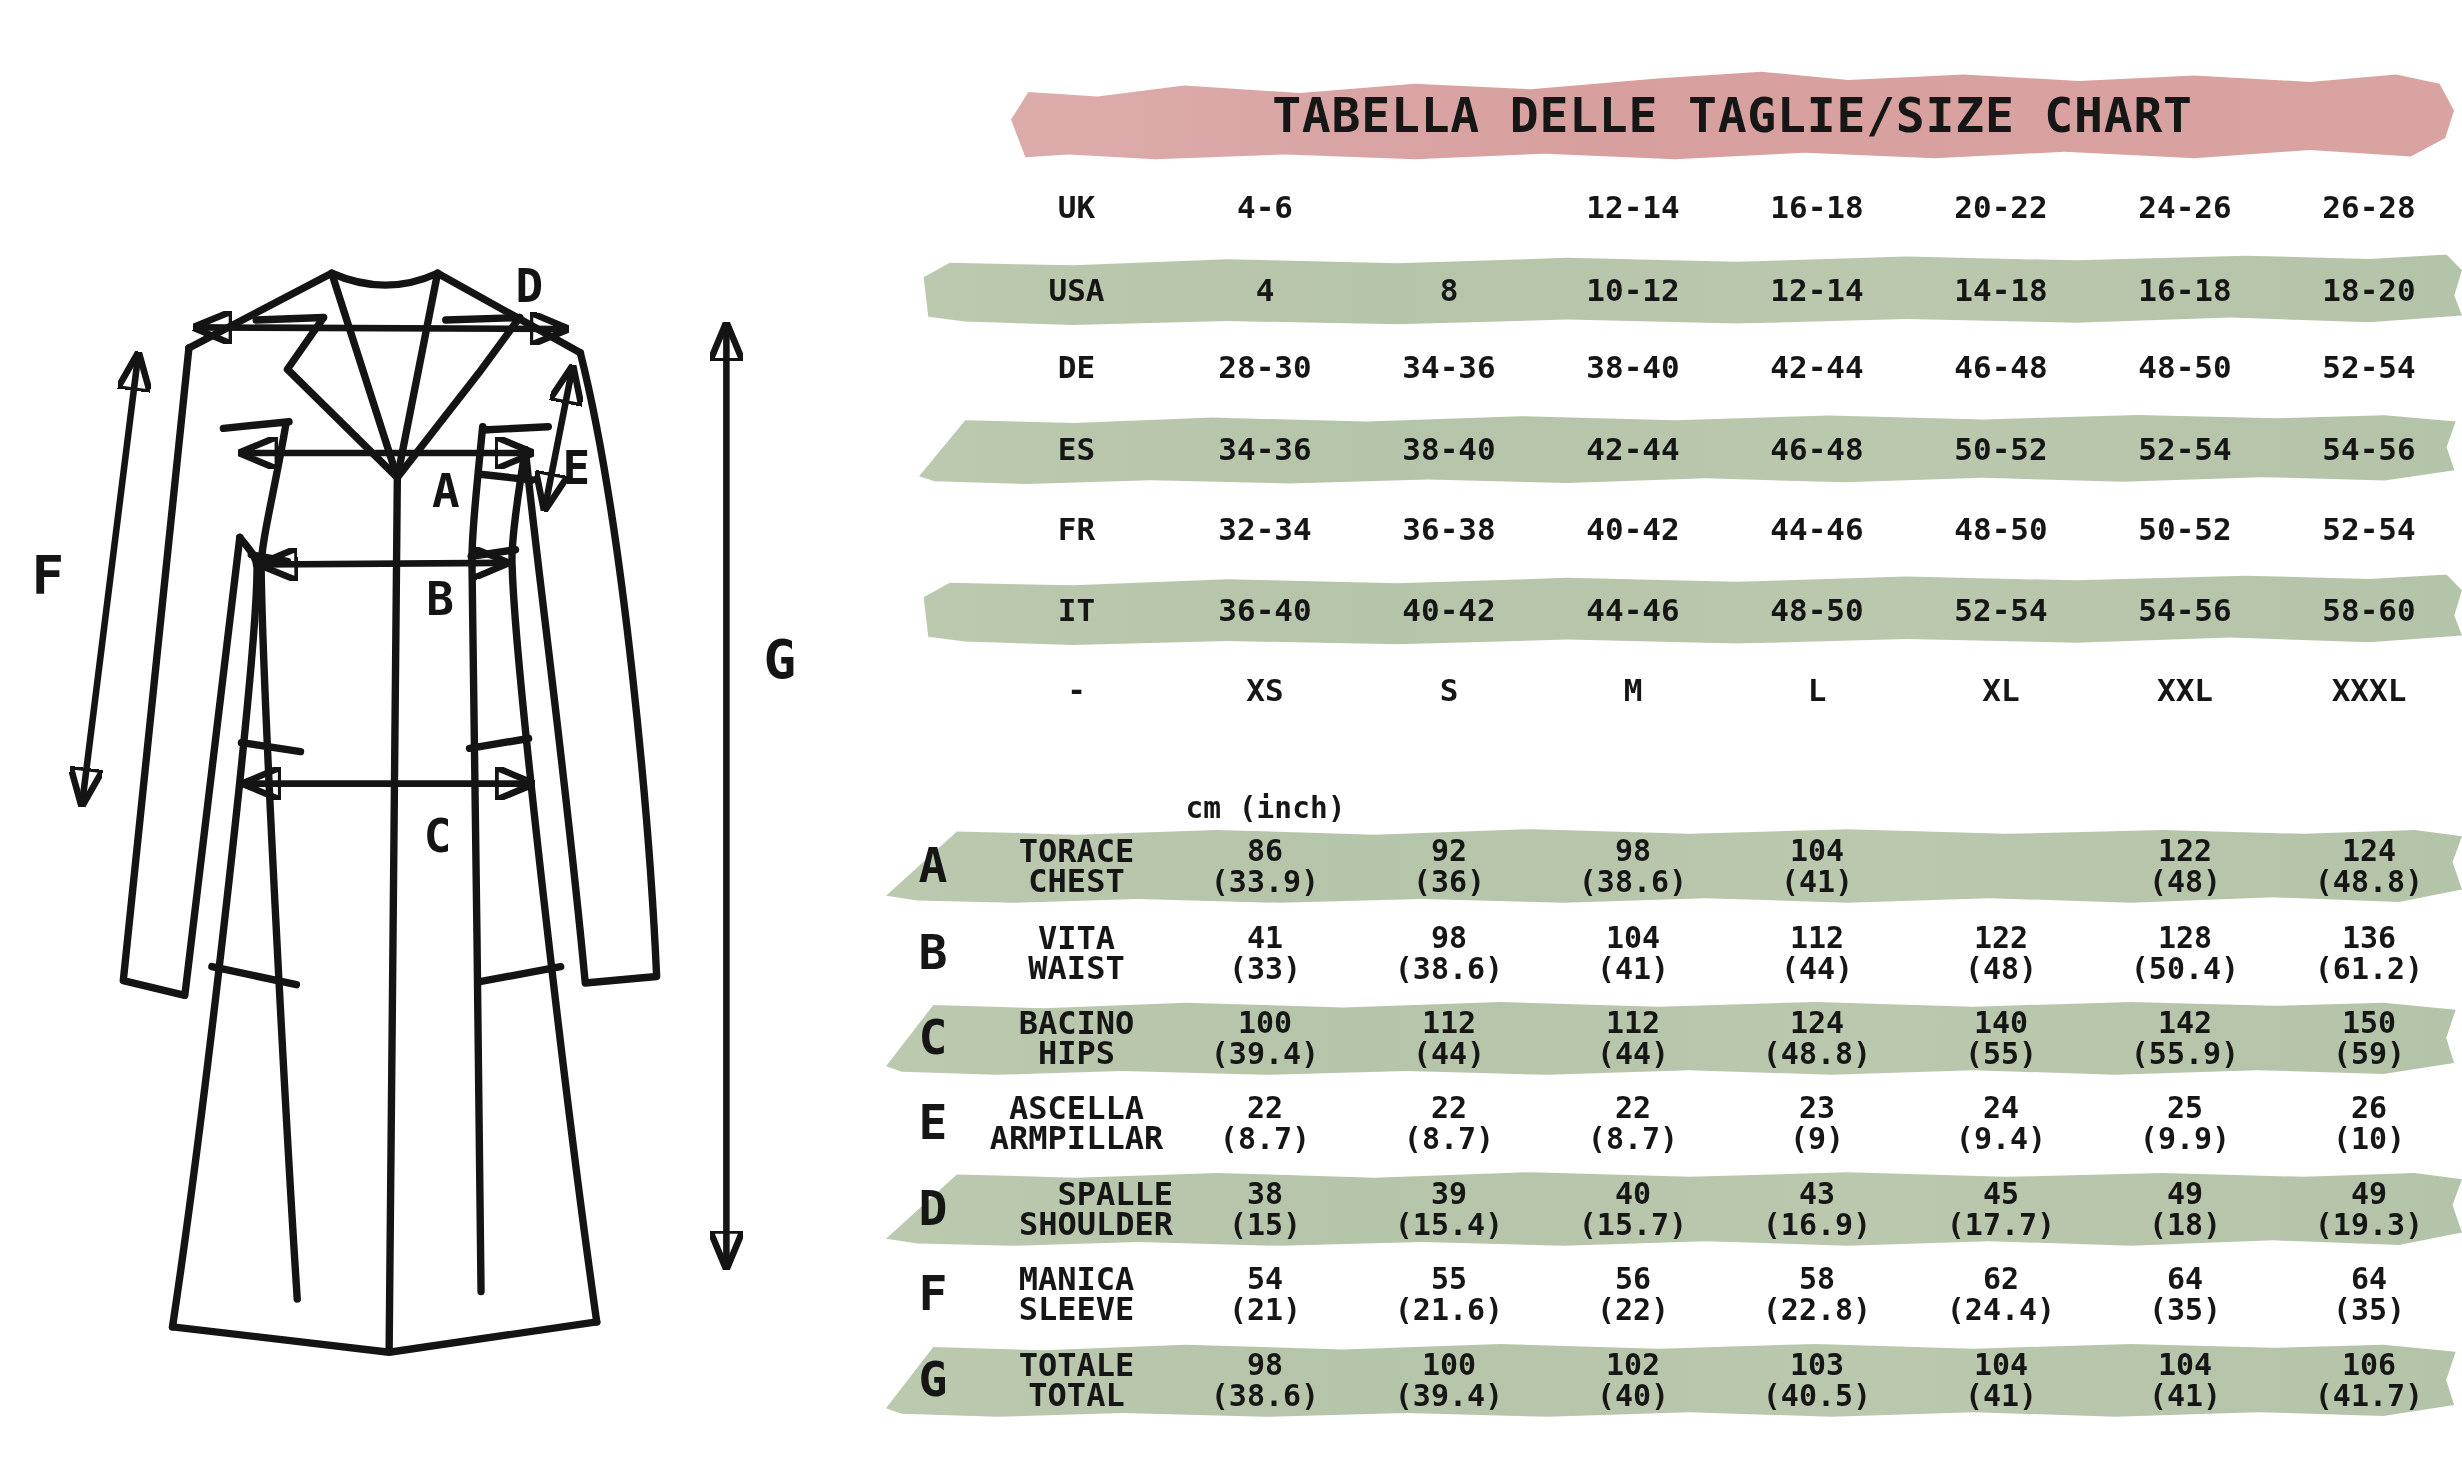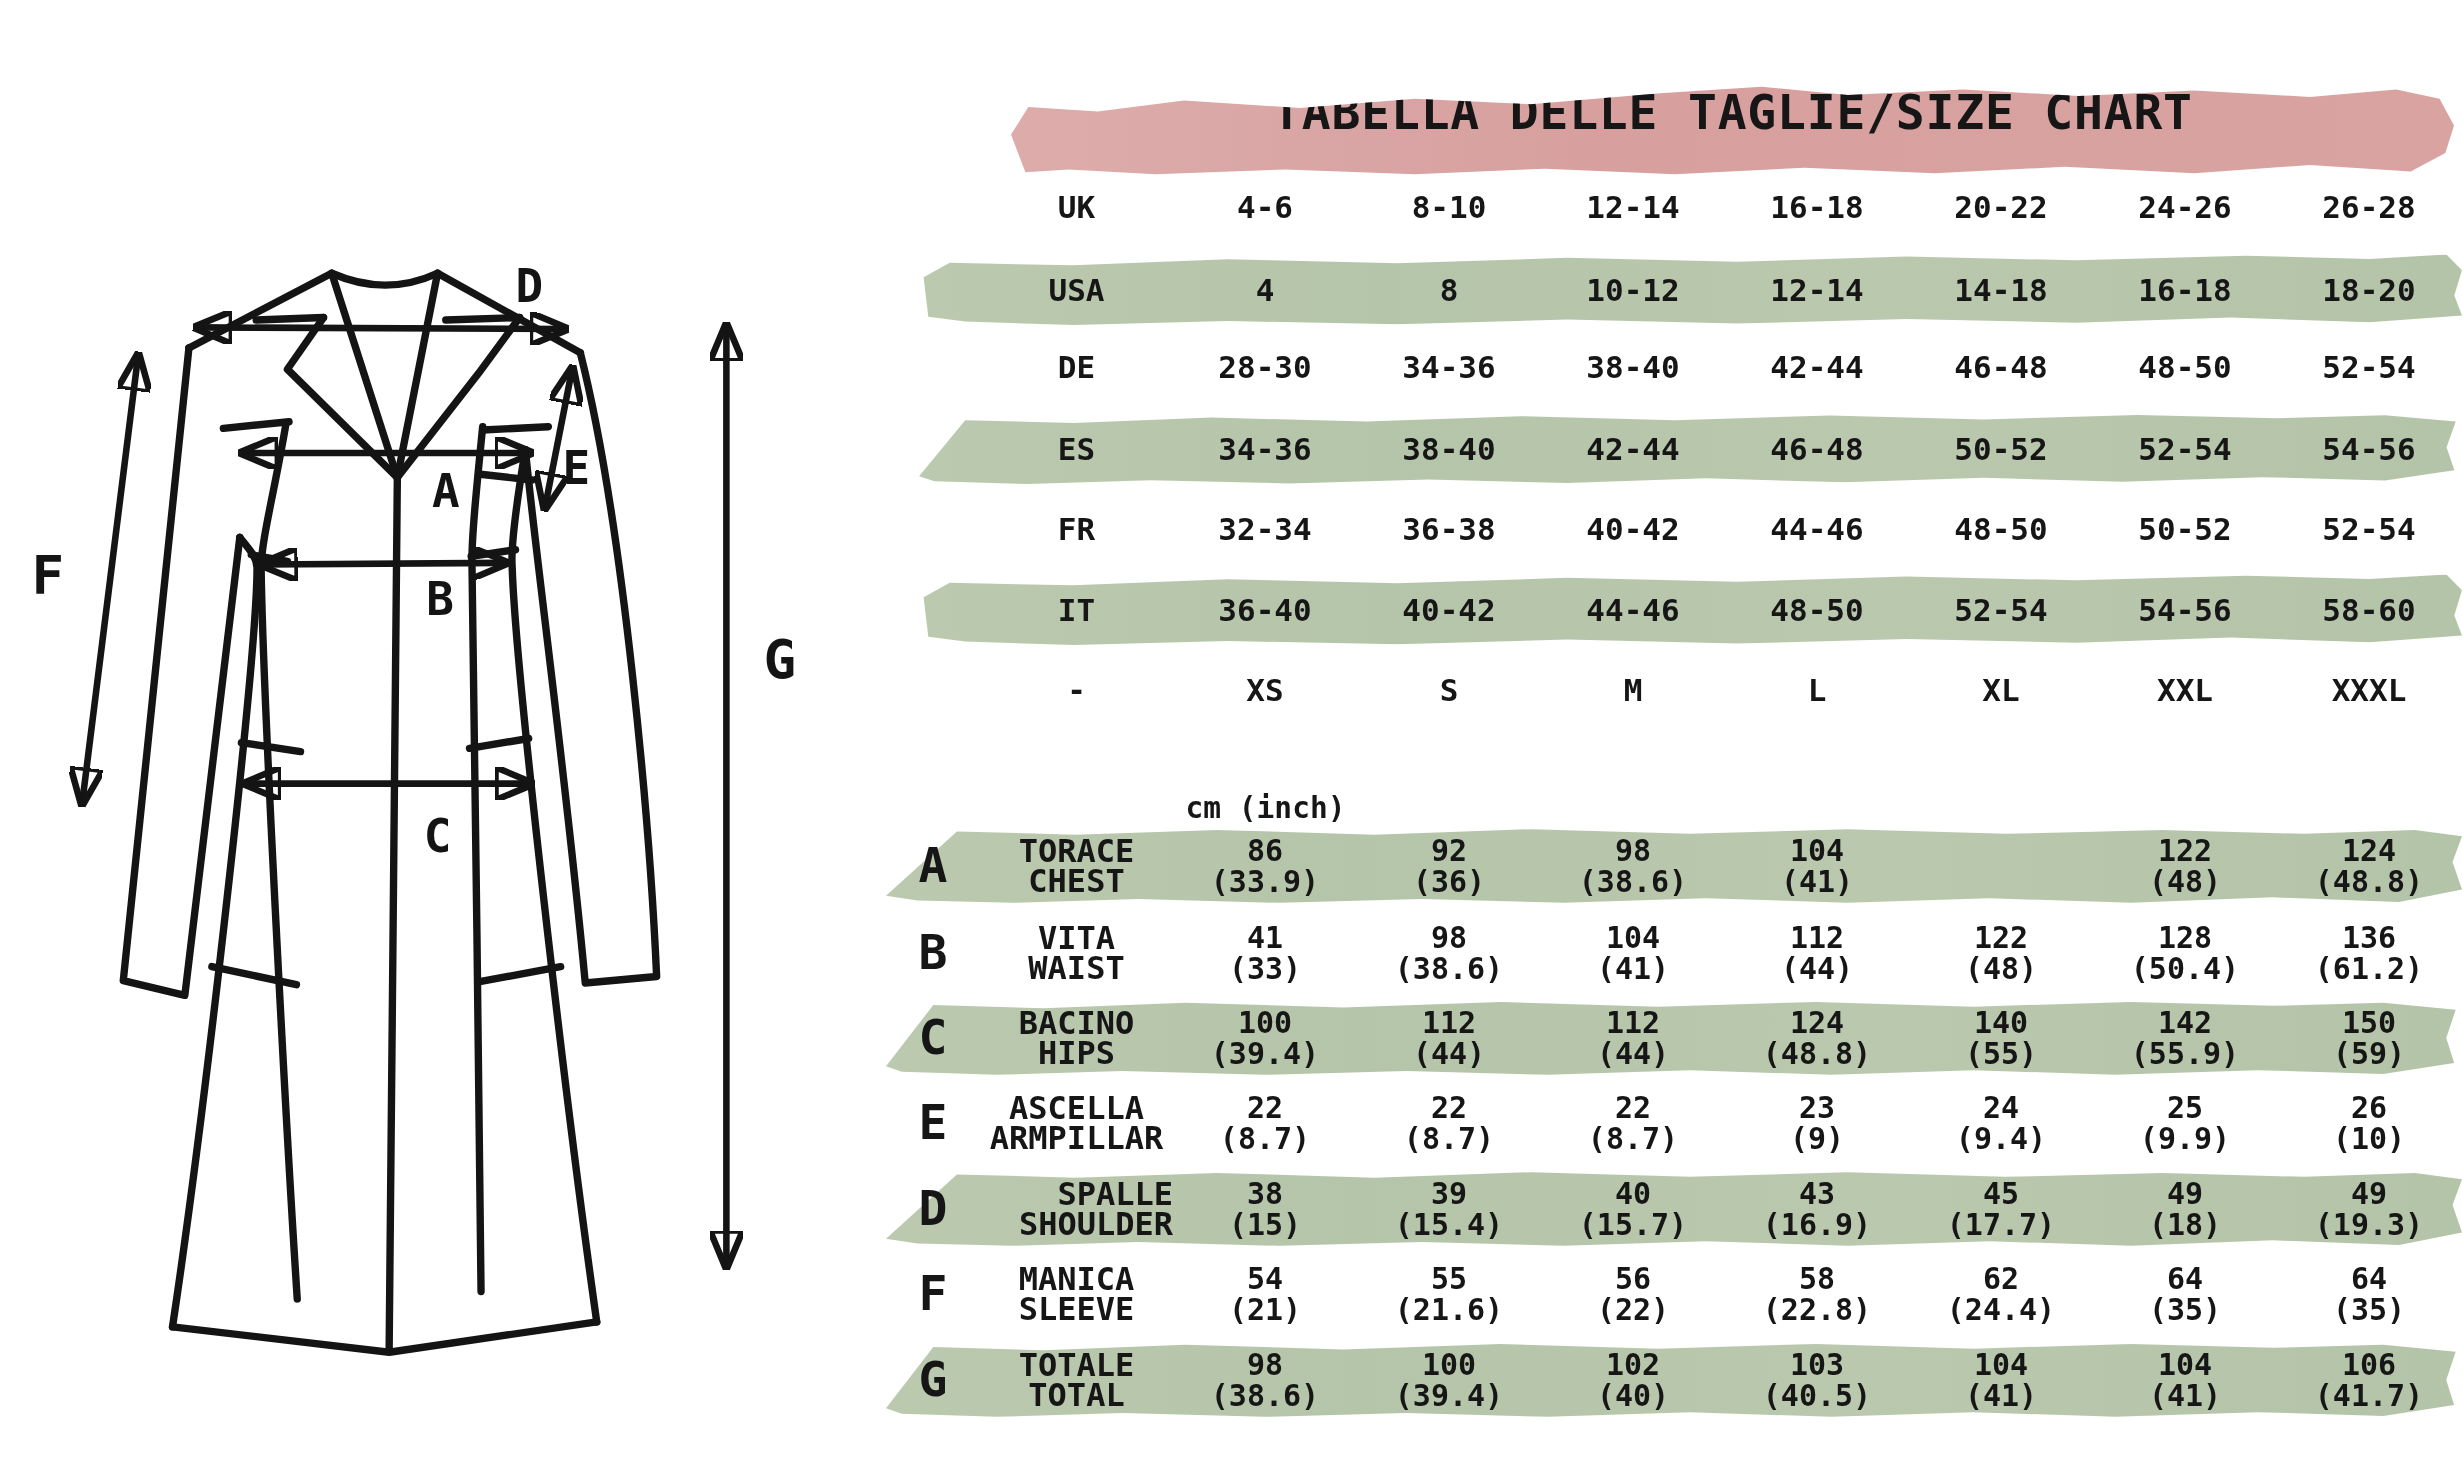--- a/index.html
+++ b/index.html
@@ -17,22 +17,22 @@
   #coat-svg .arrow{stroke-width:8;}
   #coat-svg text{
     font-family:"DejaVu Sans Mono", "Liberation Mono", monospace;
     font-weight:bold;fill:#141414;text-anchor:middle;
   }
   #coat-svg text.small{font-size:56px;}
   #coat-svg text.big{font-size:66px;}
 
   
   .title-band{
-    position:absolute;left:1011px;top:84px;width:1443px;height:92px;
-    display:flex;align-items:flex-start;justify-content:center;
+    position:absolute;left:1011px;top:69px;width:1443px;height:92px;
+    display:flex;align-items:center;justify-content:center;
     background:linear-gradient(90deg,#dcacab 0%,#d7a09f 40%,#d9a3a2 100%);
     clip-path:polygon(0% 55%,1.2% 25%,6% 30%,12% 18%,20% 26%,28% 16%,36% 22%,45% 10%,52% 3%,58% 12%,66% 6%,74% 13%,82% 7%,90% 14%,96% 6%,99% 16%,100% 45%,99.4% 75%,97% 95%,90% 88%,82% 97%,73% 90%,64% 97%,55% 91%,46% 98%,37% 92%,28% 98%,19% 93%,10% 98%,4% 93%,1% 96%);
   }
   .title-band span{font-size:48px;font-weight:bold;letter-spacing:0.8px;}
 
   
   .row{position:absolute;left:886px;width:1576px;height:80px;}
   .grid{
     position:relative;z-index:1;height:100%;
     display:grid;grid-template-columns:94px 193px repeat(7,184px);
@@ -142,23 +142,20 @@
 
   <div id="rows">
       <div class="row" style="top: 167px;">
         <div class="grid">
           <div class="cell size-label" style="grid-column: 2;">
             <span>UK</span>
           </div>
           <div class="cell size-value" style="grid-column: 3;">
             <span>4-6</span>
           </div>
-          <div class="cell size-value" style="grid-column: 4;">
-            <span>8-10</span>
-          </div>
           <div class="cell size-value" style="grid-column: 5;">
             <span>12-14</span>
           </div>
           <div class="cell size-value" style="grid-column: 6;">
             <span>16-18</span>
           </div>
           <div class="cell size-value" style="grid-column: 7;">
             <span>20-22</span>
           </div>
           <div class="cell size-value" style="grid-column: 8;">

